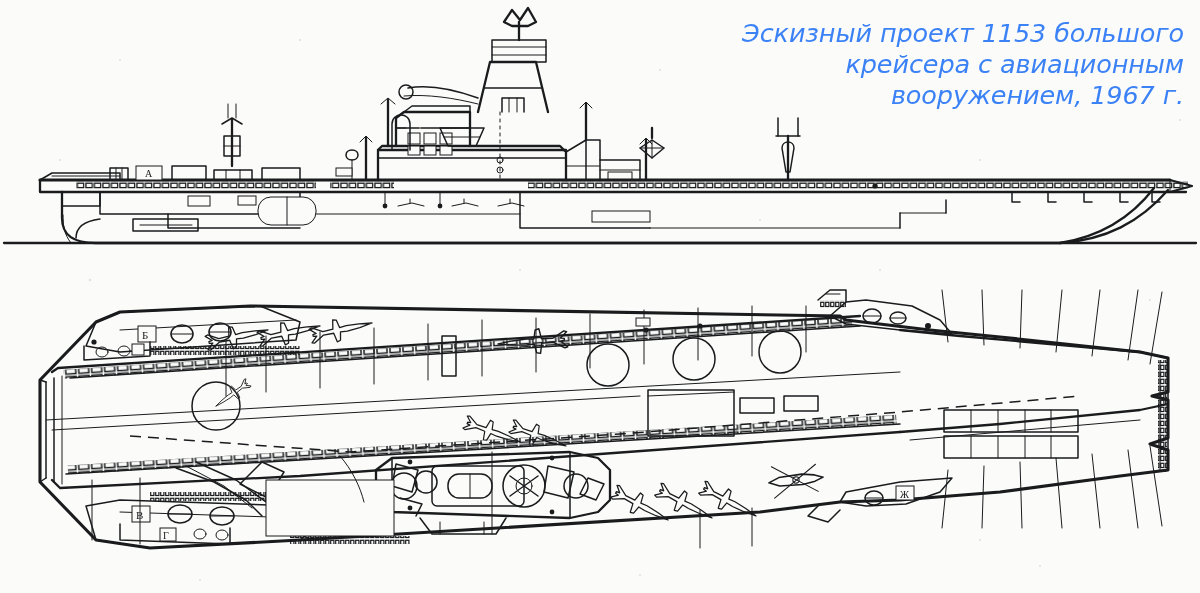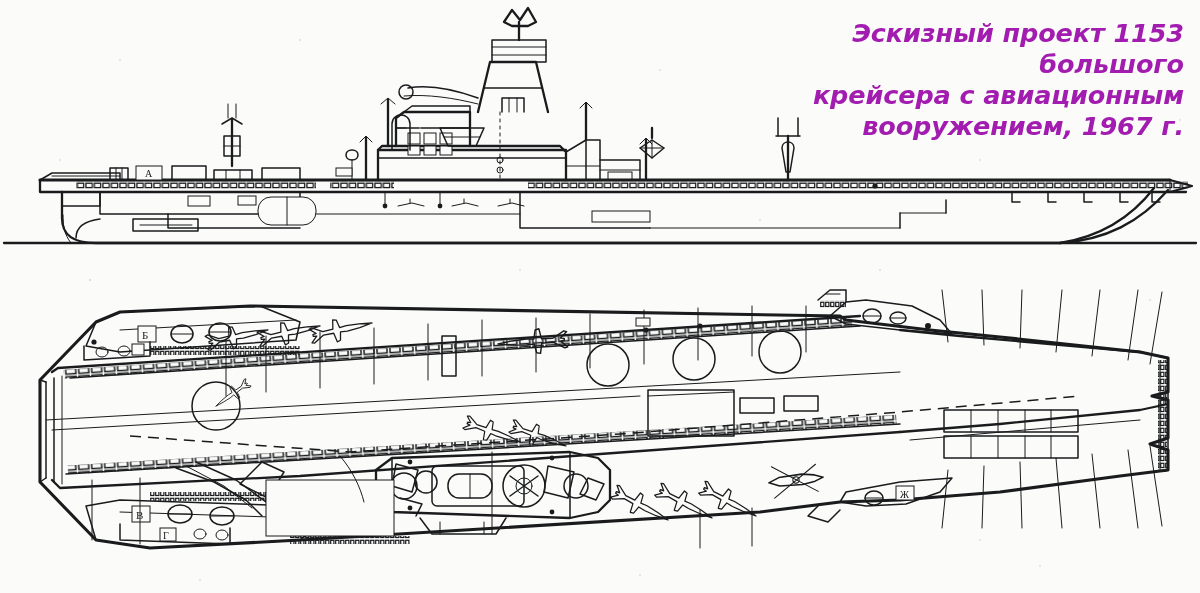--- a/index.html
+++ b/index.html
@@ -22,25 +22,25 @@
     pointer-events: none;
     opacity: 0.55;
   }
   #title-block {
     position: absolute;
     right: 16px;
     top: 18px;
     width: 470px;
     text-align: right;
     font-family: "DejaVu Sans", sans-serif;
-    font-weight: bold;
+    font-weight: normal;
     font-style: italic;
     font-size: 25.5px;
     line-height: 31px;
-    color: #a21caf;
+    color: #3b82f6;
     letter-spacing: -0.1px;
     white-space: pre-line;
   }
   #drawing {
     position: absolute;
     left: 0;
     top: 0;
   }
 </style>
 </head>

